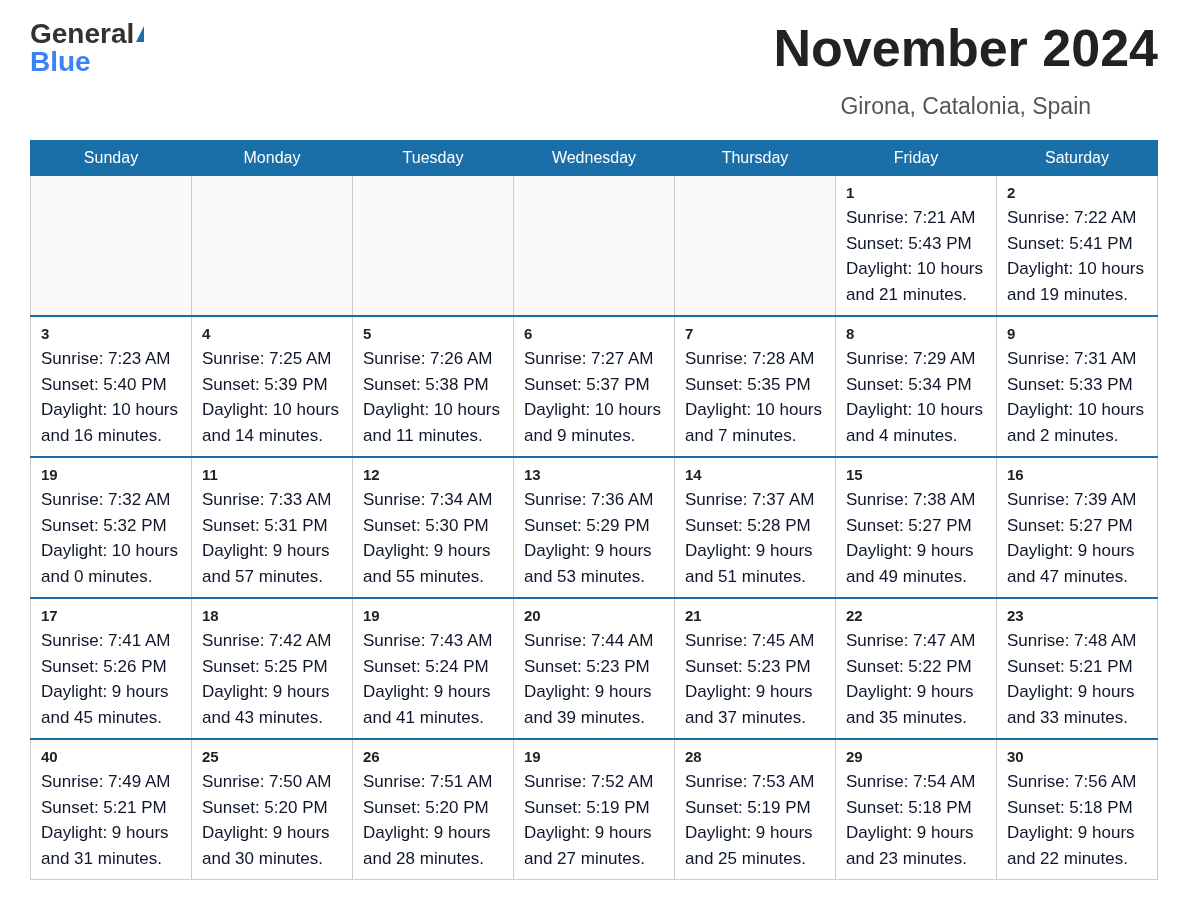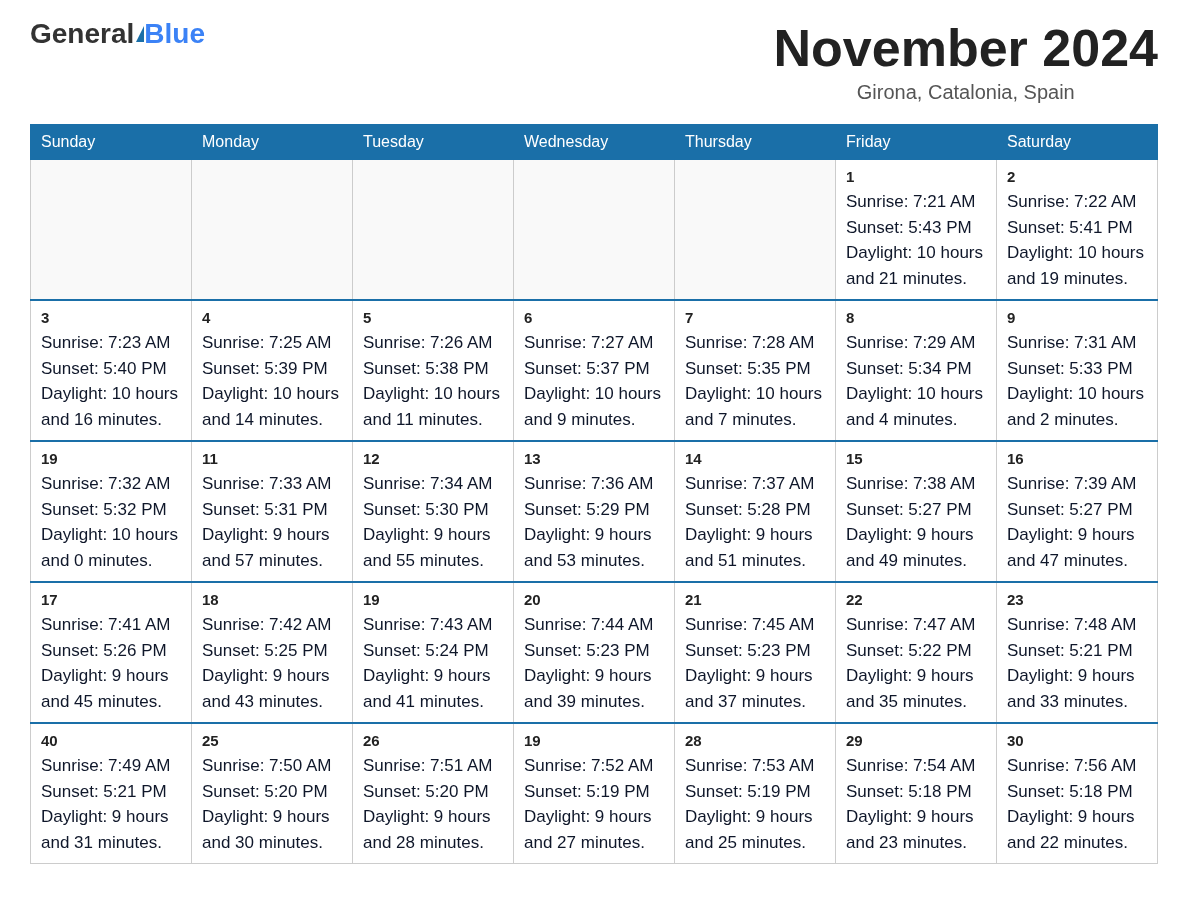--- a/index.html
+++ b/index.html
@@ -11,21 +11,21 @@
       min-height: 918px;
     }
     .header {
       display: flex;
       justify-content: space-between;
       align-items: flex-start;
       margin-bottom: 20px;
     }
     .logo {
       display: flex;
-      flex-direction: row;
+      flex-direction: column;
       align-items: flex-start;
     }
     .logo-general {
       font-size: 28px;
       font-weight: bold;
       color: #333;
       line-height: 1;
     }
     .logo-blue {
       font-size: 28px;
@@ -50,36 +50,36 @@
     .title-section {
       text-align: center;
     }
     .month-title {
       font-size: 52px;
       font-weight: bold;
       color: #222;
       line-height: 1.1;
     }
     .location {
-      font-size: 20px;
+      font-size: 23px;
       color: #555;
-      margin-top: 4px;
+      margin-top: 16px;
     }
     .calendar-table {
       width: 100%;
       border-collapse: collapse;
       border: 1px solid #bbb;
     }
     .calendar-table th {
       background-color: #1a6fa8;
       color: #fff;
       font-size: 16px;
       font-weight: normal;
       padding: 8px 10px;
-      text-align: left;
+      text-align: center;
       border: 1px solid #1a6fa8;
     }
     .calendar-table td {
       vertical-align: top;
       padding: 8px 10px;
       border: 1px solid #ccc;
       width: 14.28%;
       min-height: 100px;
       font-size: 13px;
       color: #333;

